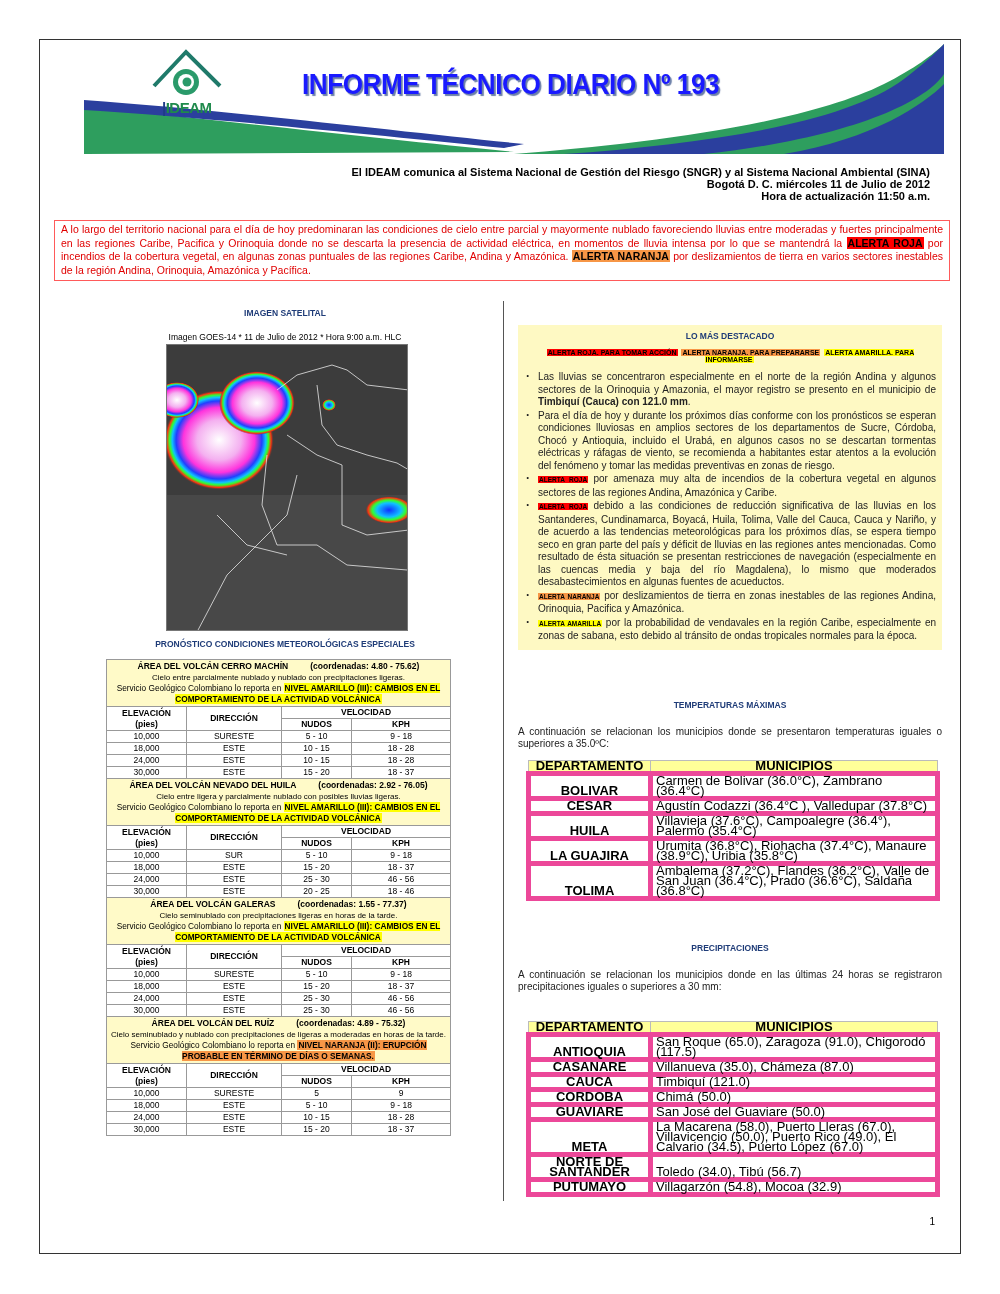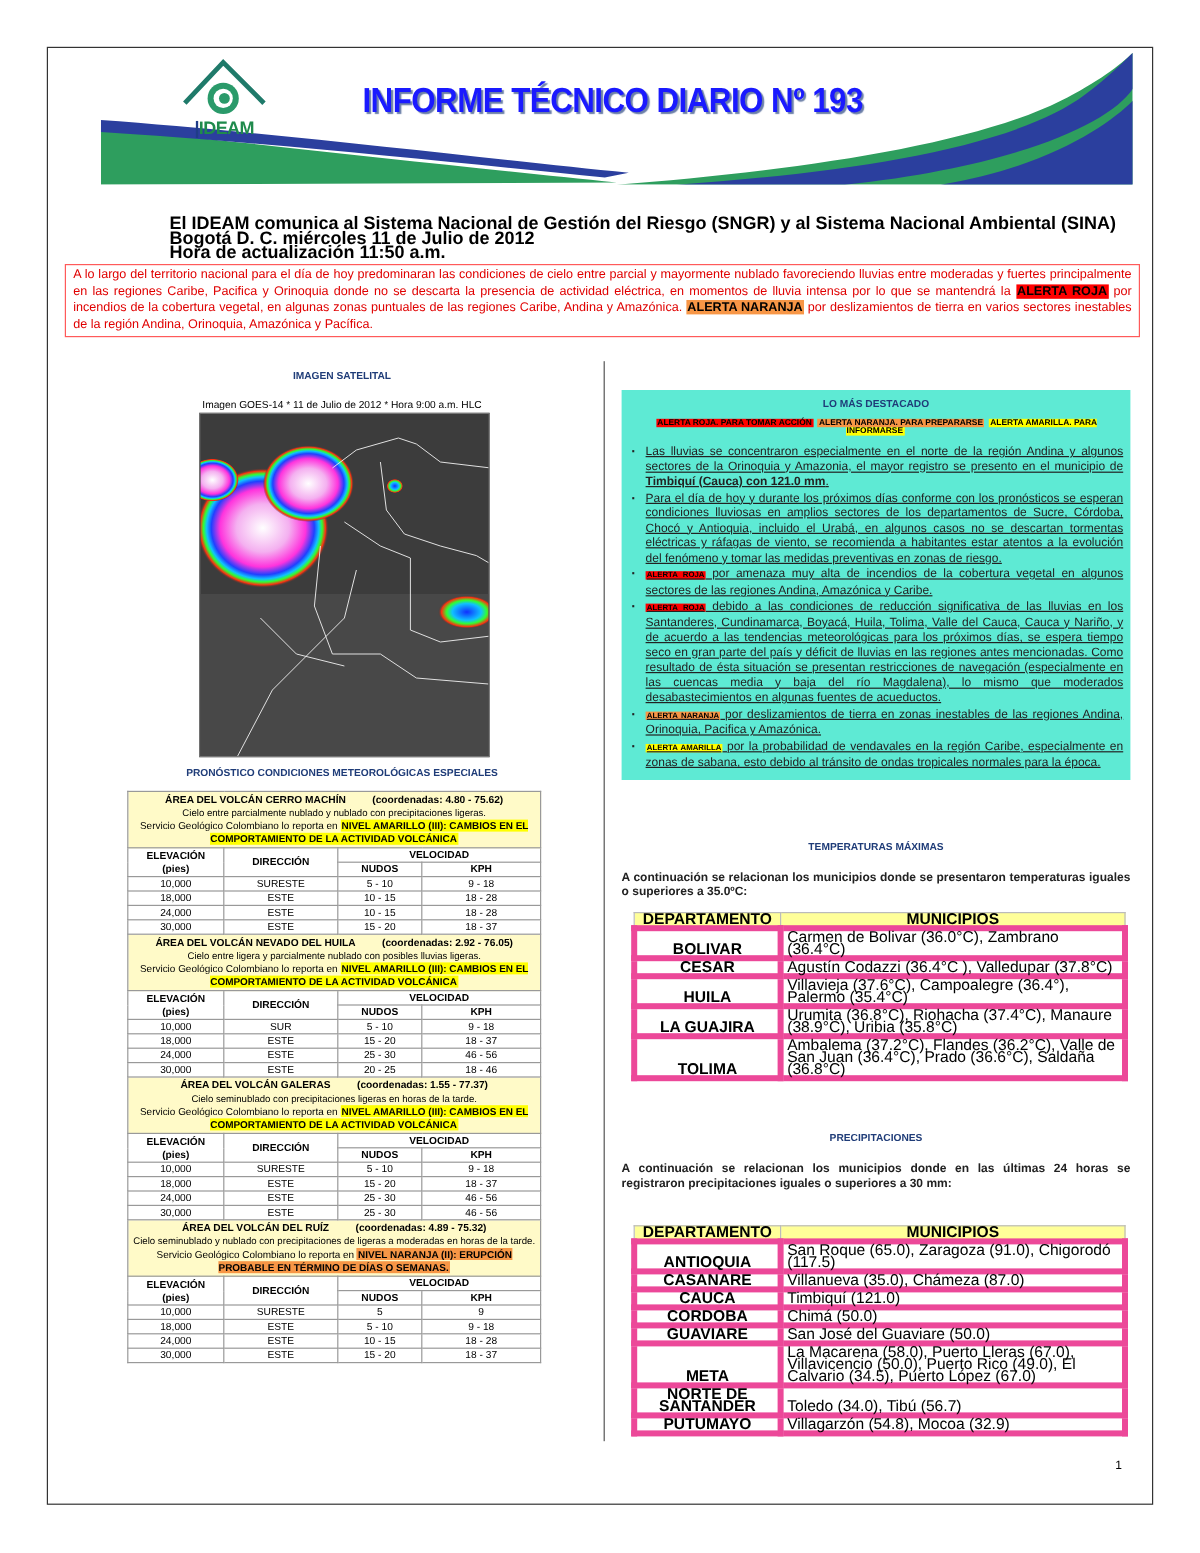--- a/index.html
+++ b/index.html
@@ -5,49 +5,49 @@
   * { box-sizing: border-box; margin: 0; padding: 0; }
   html, body { width: 1000px; height: 1294px; background: #ffffff; }
   body { font-family: "Liberation Sans", sans-serif; color: #000; position: relative; overflow: hidden; }
   .page { position: absolute; left: 39px; top: 39px; width: 922px; height: 1215px; border: 1px solid #333; background: #fff; }
   .banner { position: absolute; left: 44px; top: 4px; width: 860px; height: 110px; overflow: hidden; }
   .banner svg { position: absolute; left: 0; top: 0; }
   .logo { position: absolute; left: 62px; top: 4px; width: 80px; height: 72px; }
   .logo-text { position: absolute; left: 78px; top: 55px; font-weight: bold; font-size: 15px; color: #1f8a4c; letter-spacing: -0.5px; }
   .logo-text .bar { color: #1f3c88; }
   .main-title { position: absolute; left: 218px; top: 24px; font-size: 29px; font-weight: bold; color: #1a1aff; letter-spacing: -0.5px; text-shadow: 2px 2px 1px #6b7fa8; transform: scaleX(0.9); transform-origin: left; }
-  .intro { position: absolute; right: 30px; top: 141px; text-align: left; font-size: 15px; font-weight: bold; line-height: 12px; }
+  .intro { position: absolute; right: 30px; top: 126px; text-align: right; font-size: 11px; font-weight: bold; line-height: 12px; }
   .conditions { position: absolute; left: 14px; top: 180px; width: 896px; border: 1px solid #ff5a5a; padding: 2px 6px 3px 6px; color: #e00000; font-size: 10.5px; line-height: 13.5px; text-align: justify; }
   .conditions h2 { text-align: center; font-size: 10.5px; font-weight: bold; margin-bottom: 0px; }
   .tag-red { background: #ff0000; color: #000; font-weight: bold; padding: 0 1px; }
   .tag-orange { background: #f79646; color: #000; font-weight: bold; padding: 0 1px; }
   .tag-yellow { background: #ffff00; color: #000; font-weight: bold; padding: 0 1px; }
   .divider-v { position: absolute; left: 463px; top: 261px; width: 1px; height: 900px; background: #555; }
   .left-col { position: absolute; left: 60px; top: 268px; width: 370px; }
   .sec-title { color: #1f3c78; font-weight: bold; font-size: 8.5px; text-align: center; }
   .sat-caption { text-align: center; font-size: 8.5px; margin-top: 14px; }
   .sat-img { position: relative; margin: 2px auto 0 auto; left: 2px; width: 242px; height: 287px; background: #3a3a3a; border: 1px solid #777; overflow: hidden; }
   .forecast-title { margin-top: 8px; }
   .volc-table { width: 345px; margin-left: 6px; margin-top: 10px; border-collapse: collapse; font-size: 8.5px; padding-left: 26px; }
   .volc-table td, .volc-table th { border: 1px solid #999; text-align: center; padding: 0 2px; height: 12px; line-height: 11px; font-weight: normal; }
   .volc-head { background: #fffac8; }
   .volc-head .area { font-weight: bold; }
   .volc-head .coord { font-weight: bold; margin-left: 22px; }
   .volc-head .sky { font-size: 8px; }
   .volc-head .sgc { font-size: 8.3px; }
   .bold { font-weight: bold !important; }
   .right-col { position: absolute; left: 478px; top: 285px; width: 424px; }
-  .highlights { background: #5eead4; padding: 6px 6px 6px 6px; margin-top: 0px; }
+  .highlights { background: #fef9c3; padding: 6px 6px 6px 6px; margin-top: 0px; }
   .legend-row { text-align: center; margin: 8px 0 8px 0; font-size: 7px; font-weight: bold; }
   .legend-row span { padding: 0 1px; margin: 0 1px; }
-  .bullets { list-style: none; font-size: 10px; line-height: 12.5px; text-align: justify; color: #222; text-decoration: underline; }
+  .bullets { list-style: none; font-size: 10px; line-height: 12.5px; text-align: justify; color: #222; }
   .bullets li { position: relative; padding-left: 14px; margin-bottom: 1px; }
   .bullets li::before { content: "·"; position: absolute; left: 2px; top: -1px; font-weight: bold; font-size: 12px; }
   .mini { font-size: 6.5px; }
-  .body-text { font-size: 10px; line-height: 12px; text-align: justify; color: #222; margin-top: 12px; font-weight: bold; }
+  .body-text { font-size: 10px; line-height: 12px; text-align: justify; color: #222; margin-top: 12px; }
   .data-table { width: 414px; margin-left: 8px; border-collapse: collapse; font-size: 13px; margin-top: 15px; }
   .data-table th { background: #ffff99; border: 1px solid #bbb; font-weight: bold; height: 11px; line-height: 10px; }
   .data-table td { border: 5px solid #ec4899; height: 11px; line-height: 10px; padding: 0 3px; vertical-align: bottom; }
   .data-table td.dep { text-align: center; font-weight: bold; width: 122px; }
   .page-num { position: absolute; right: 25px; top: 1176px; font-size: 10px; }
 </style>
 </head>
 <body>
 
 <div class="page">

